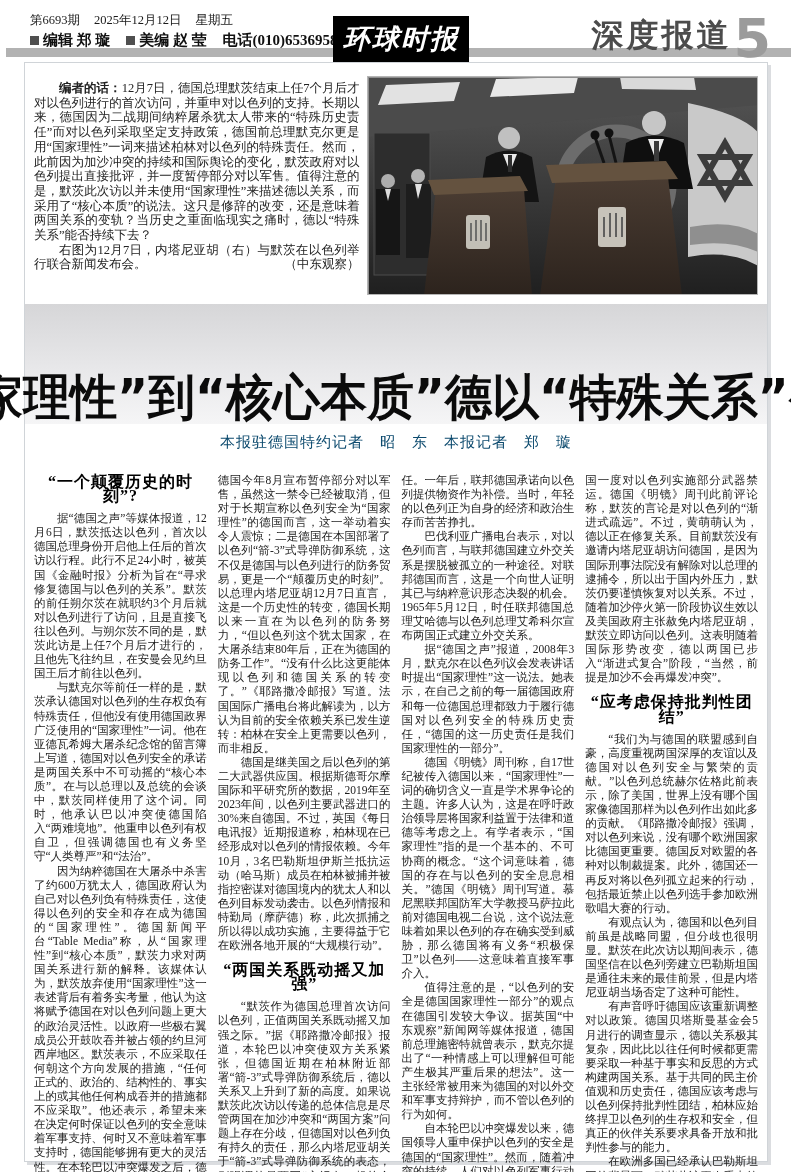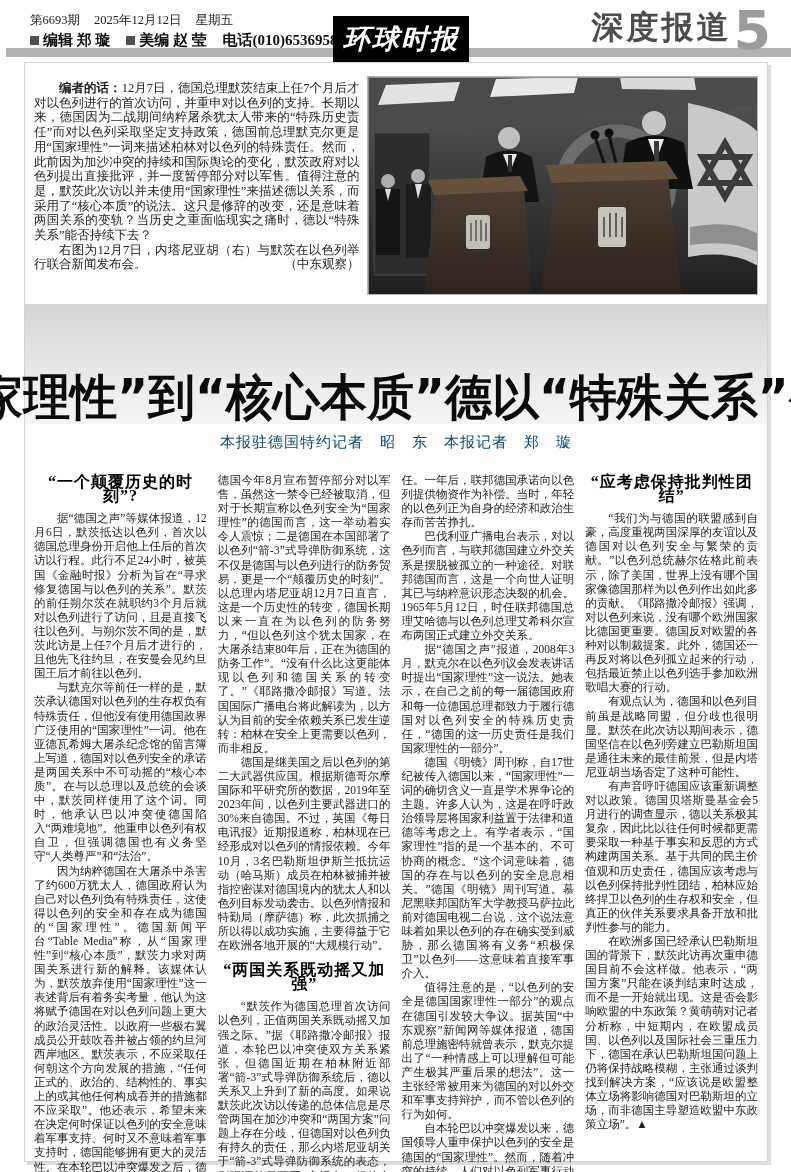--- a/index.html
+++ b/index.html
@@ -8,21 +8,21 @@
   
   .hdr-line1{position:absolute;left:30px;top:12px;font-size:12.5px;color:#1a1a1a;white-space:nowrap;}
   .hdr-line1 span{margin-right:14px;}
   .hdr-line2{position:absolute;left:30px;top:31px;font-size:15px;font-weight:bold;color:#111;white-space:nowrap;}
   .hdr-line2 .seg{margin-right:12px;}
   .sq{display:inline-block;width:9px;height:9px;background:#4f4f4f;margin-right:4px;}
   .gray-bar{position:absolute;left:6px;right:0;top:48px;height:9px;background:#b2b2b2;}
   .masthead{position:absolute;left:333px;top:16px;width:136px;height:46px;background:#000000;color:#fff;
             display:flex;align-items:center;justify-content:center;font-size:27px;font-style:italic;
             font-weight:bold;letter-spacing:2px;}
-  .section{position:absolute;right:20px;top:8px;display:flex;align-items:flex-start;}
+  .section{position:absolute;right:20px;top:16px;display:flex;align-items:flex-start;}
   .section-name{font-size:32px;font-weight:bold;color:#4c4c4c;letter-spacing:3px;line-height:38px;}
   .section-num{font-size:54px;font-weight:bold;color:#9b9b9b;line-height:46px;margin-left:2px;
                font-family:"DejaVu Sans",sans-serif;}
   
   .frame{position:absolute;left:24px;top:62px;width:744px;height:1100px;background:#fff;
          border:1px solid #d0d4d8;box-shadow:3px 3px 0 rgba(175,180,186,.45);
          box-sizing:border-box;padding:13px 9px 0 9px;}
   .top-row{display:flex;gap:7px;}
   .editor-note{width:326px;height:219px;overflow:hidden;font-size:12.5px;line-height:14.7px;
                text-align:justify;color:#222;}
@@ -177,20 +177,21 @@
         </div>
       <div class="col">
           <div class="para noindent">任。一年后，联邦德国承诺向以色列提供物资作为补偿。当时，年轻的以色列正为自身的经济和政治生存而苦苦挣扎。</div>
           <div class="para">巴伐利亚广播电台表示，对以色列而言，与联邦德国建立外交关系是摆脱被孤立的一种途径。对联邦德国而言，这是一个向世人证明其已与纳粹意识形态决裂的机会。1965年5月12日，时任联邦德国总理艾哈德与以色列总理艾希科尔宣布两国正式建立外交关系。</div>
           <div class="para">据“德国之声”报道，2008年3月，默克尔在以色列议会发表讲话时提出“国家理性”这一说法。她表示，在自己之前的每一届德国政府和每一位德国总理都致力于履行德国对以色列安全的特殊历史责任，“德国的这一历史责任是我们国家理性的一部分”。</div>
           <div class="para">德国《明镜》周刊称，自17世纪被传入德国以来，“国家理性”一词的确切含义一直是学术界争论的主题。许多人认为，这是在呼吁政治领导层将国家利益置于法律和道德等考虑之上。有学者表示，“国家理性”指的是一个基本的、不可协商的概念。“这个词意味着，德国的存在与以色列的安全息息相关。”德国《明镜》周刊写道。慕尼黑联邦国防军大学教授马萨拉此前对德国电视二台说，这个说法意味着如果以色列的存在确实受到威胁，那么德国将有义务“积极保卫”以色列——这意味着直接军事介入。</div>
           <div class="para">值得注意的是，“以色列的安全是德国国家理性一部分”的观点在德国引发较大争议。据英国“中东观察”新闻网等媒体报道，德国前总理施密特就曾表示，默克尔提出了“一种情感上可以理解但可能产生极其严重后果的想法”。这一主张经常被用来为德国的对以外交和军事支持辩护，而不管以色列的行为如何。</div>
           <div class="para">自本轮巴以冲突爆发以来，德国领导人重申保护以色列的安全是德国的“国家理性”。然而，随着冲突的持续，人们对以色列军事行动的合理性越来越怀疑。英国“中东观察”新闻网称，今年8月进行的一项民意调查显示，绝大多数德国人反对政府无条件支持以色列。根据这项调查，只有10%的受访者完全同意“以色列的安全是德国的国家理性”这一长期存在的政治主张；69%的人认为，德国的外交政策应以国际法和普遍人权为指导，而不是以与以色列无条件结盟为指导；65%的人认为以军在加沙犯下了战争罪和反人类罪。</div>
         </div>
       <div class="col">
+          <div class="para noindent">国一度对以色列实施部分武器禁运。德国《明镜》周刊此前评论称，默茨的言论是对以色列的“渐进式疏远”。不过，黄萌萌认为，德以正在修复关系。目前默茨没有邀请内塔尼亚胡访问德国，是因为国际刑事法院没有解除对以总理的逮捕令，所以出于国内外压力，默茨仍要谨慎恢复对以关系。不过，随着加沙停火第一阶段协议生效以及美国政府主张赦免内塔尼亚胡，默茨立即访问以色列。这表明随着国际形势改变，德以两国已步入“渐进式复合”阶段，“当然，前提是加沙不会再爆发冲突”。</div>
           <div class="subhead">“应考虑保持批判性团结”</div>
           <div class="para">“我们为与德国的联盟感到自豪，高度重视两国深厚的友谊以及德国对以色列安全与繁荣的贡献。”以色列总统赫尔佐格此前表示，除了美国，世界上没有哪个国家像德国那样为以色列作出如此多的贡献。《耶路撒冷邮报》强调，对以色列来说，没有哪个欧洲国家比德国更重要。德国反对欧盟的各种对以制裁提案。此外，德国还一再反对将以色列孤立起来的行动，包括最近禁止以色列选手参加欧洲歌唱大赛的行动。</div>
           <div class="para">有观点认为，德国和以色列目前虽是战略同盟，但分歧也很明显。默茨在此次访以期间表示，德国坚信在以色列旁建立巴勒斯坦国是通往未来的最佳前景，但是内塔尼亚胡当场否定了这种可能性。</div>
           <div class="para">有声音呼吁德国应该重新调整对以政策。德国贝塔斯曼基金会5月进行的调查显示，德以关系极其复杂，因此比以往任何时候都更需要采取一种基于事实和反思的方式构建两国关系。基于共同的民主价值观和历史责任，德国应该考虑与以色列保持批判性团结，柏林应始终捍卫以色列的生存权和安全，但真正的伙伴关系要求具备开放和批判性参与的能力。</div>
           <div class="para">在欧洲多国已经承认巴勒斯坦国的背景下，默茨此访再次重申德国目前不会这样做。他表示，“两国方案”只能在谈判结束时达成，而不是一开始就出现。这是否会影响欧盟的中东政策？黄萌萌对记者分析称，中短期内，在欧盟成员国、以色列以及国际社会三重压力下，德国在承认巴勒斯坦国问题上仍将保持战略模糊，主张通过谈判找到解决方案，“应该说是欧盟整体立场将影响德国对巴勒斯坦的立场，而非德国主导塑造欧盟中东政策立场”。▲</div>
         </div>
     </div>
 
   </div>
 </div>

